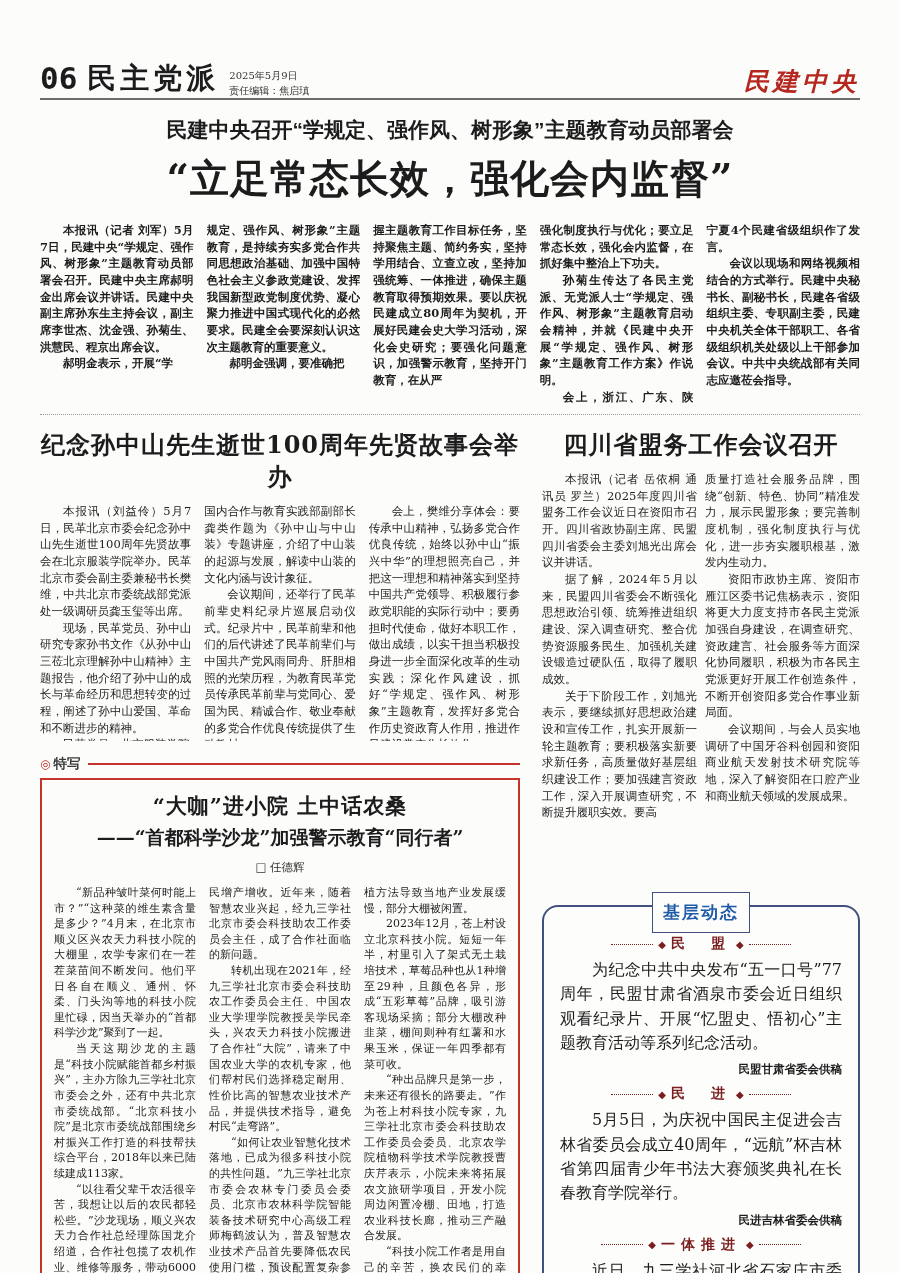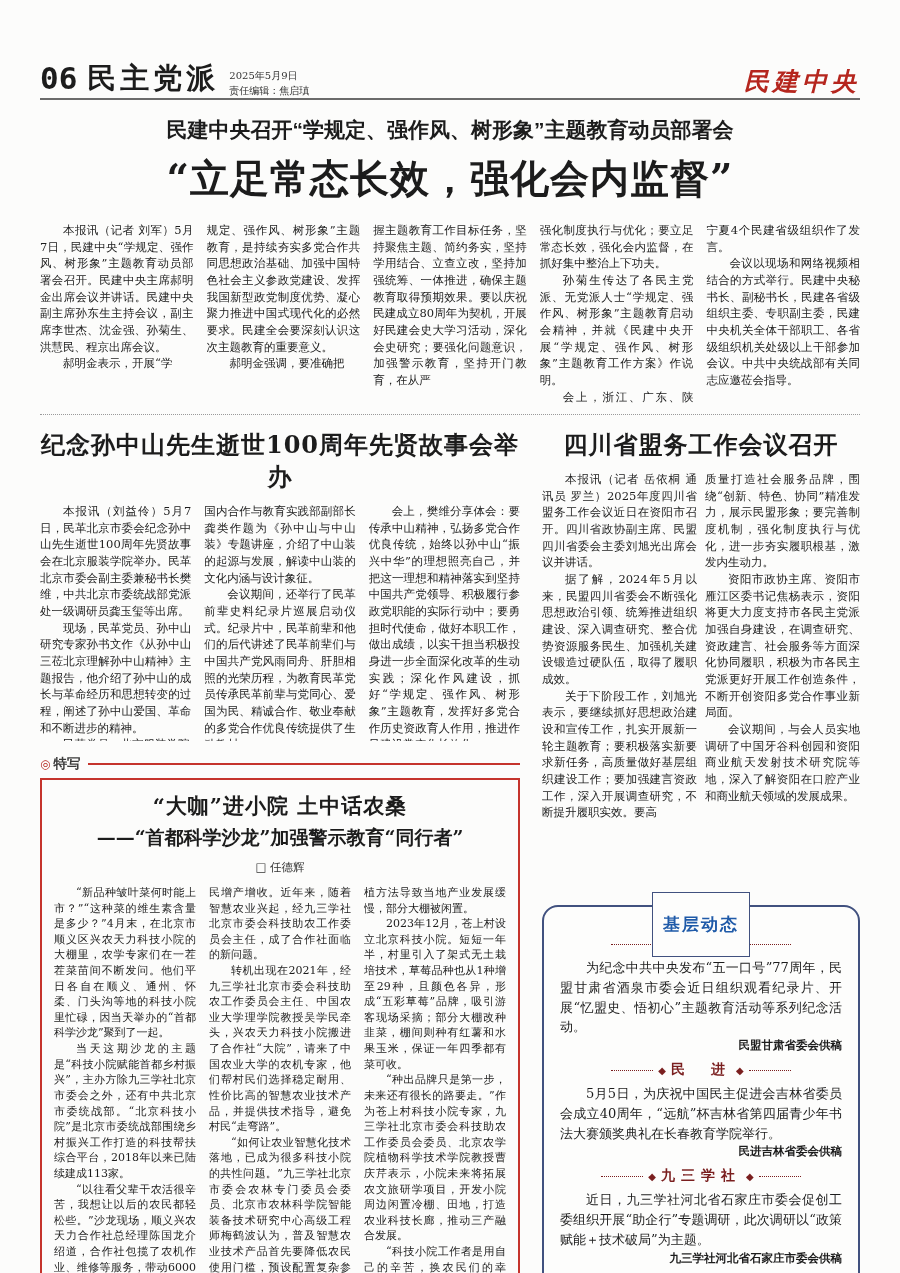--- a/index.html
+++ b/index.html
@@ -18,21 +18,21 @@
   .hdr-meta{font-size:10px;line-height:1.5;color:#333;margin-top:5px;}
   .masthead{color:#b5261e;font-size:25px;font-weight:bold;letter-spacing:4px;font-style:italic;margin-top:2px;}
   
   .a1-kicker{text-align:center;font-size:21px;font-weight:600;margin-top:16px;
              font-family:"Liberation Sans","DejaVu Sans",sans-serif;}
   .a1-head{text-align:center;font-size:39px;font-weight:900;margin:8px 0 16px;letter-spacing:1px;}
   .cols{display:flex;gap:13px;}
   .col{flex:1;font-size:11.5px;line-height:1.45;overflow:hidden;}
   .col p{margin:0;text-indent:2em;text-align:justify;}
   .col p.cont{text-indent:0;}
-  .a1-body{height:186px;border-bottom:1px dotted #9a9a9a;padding-bottom:6px;}
+  .a1-body{height:186px;border-bottom:1px dotted #9a9a9a;padding-bottom:6px;font-weight:bold;}
   
   .row2{display:flex;gap:22px;margin-top:12px;}
   .left-main{width:480px;flex:none;}
   .right-main{width:318px;flex:none;}
   .art-title{text-align:center;font-size:24px;font-weight:600;letter-spacing:1px;margin:2px 0 10px;}
   .a2-body{height:238px;}
   .a3-body{height:408px;gap:8px;}
   
   .feat{margin-top:14px;}
   .feat-head{display:flex;align-items:center;gap:8px;}
@@ -43,28 +43,28 @@
   .f-title{text-align:center;font-size:21px;font-weight:bold;letter-spacing:1px;}
   .f-sub{text-align:center;font-size:19px;font-weight:bold;margin-top:5px;}
   .f-author{text-align:center;font-size:11.5px;color:#333;margin:9px 0 10px;}
   .f-body{height:452px;}
   .f-body .col{font-size:11px;line-height:1.42;}
   
   .grass{position:relative;border:2px solid #41517f;border-radius:16px;
          margin-top:26px;padding:20px 16px 12px;background:#fdfdfc;}
   .grass-label{position:absolute;top:-15px;left:50%;transform:translateX(-50%);
                background:#fdfdfc;color:#1f5aa8;font-size:17px;font-weight:bold;
-               letter-spacing:2px;padding:20px 10px;border:1px solid #41517f;}
+               letter-spacing:2px;padding:8px 10px;border:1px solid #41517f;}
   .g-sechead{display:flex;align-items:center;justify-content:center;gap:5px;
              color:#7a1f1f;margin:8px 0 5px;}
   .g-dots{width:42px;border-top:1.5px dotted #7a1f1f;height:0;}
   .g-diamond{font-size:10px;}
   .g-name{font-size:14px;font-weight:bold;letter-spacing:6px;}
-  .g-body{font-size:13px;line-height:1.52;text-align:justify;text-indent:2em;margin:0;}
-  .g-src{font-size:11.5px;font-weight:bold;text-align:right;margin:1px 0 4px;}
+  .g-body{font-size:16px;line-height:1.52;text-align:justify;text-indent:2em;margin:0;}
+  .g-src{font-size:11.5px;font-weight:bold;text-align:right;margin:7px 0 4px;}
 </style>
 </head>
 <body>
 
 <div class="page">
 
   <div class="hdr">
     <div class="hdr-left">
       <span class="pagenum">06</span>
       <span class="secname">民主党派</span>
@@ -196,21 +196,21 @@
           <span class="g-name">民　进</span>
           <span class="g-diamond">◆</span>
           <span class="g-dots"></span>
         </div>
         <p class="g-body">5月5日，为庆祝中国民主促进会吉林省委员会成立40周年，“远航”杯吉林省第四届青少年书法大赛颁奖典礼在长春教育学院举行。</p>
         <div class="g-src">民进吉林省委会供稿</div>
 
         <div class="g-sechead">
           <span class="g-dots"></span>
           <span class="g-diamond">◆</span>
-          <span class="g-name">九三学社</span>
+          <span class="g-name">一体推进</span>
           <span class="g-diamond">◆</span>
           <span class="g-dots"></span>
         </div>
         <p class="g-body">近日，九三学社河北省石家庄市委会促创工委组织开展“助企行”专题调研，此次调研以“政策赋能＋技术破局”为主题。</p>
         <div class="g-src">九三学社河北省石家庄市委会供稿</div>
 
         <div class="g-sechead">
           <span class="g-dots"></span>
           <span class="g-diamond">◆</span>
           <span class="g-name">台　盟</span>

